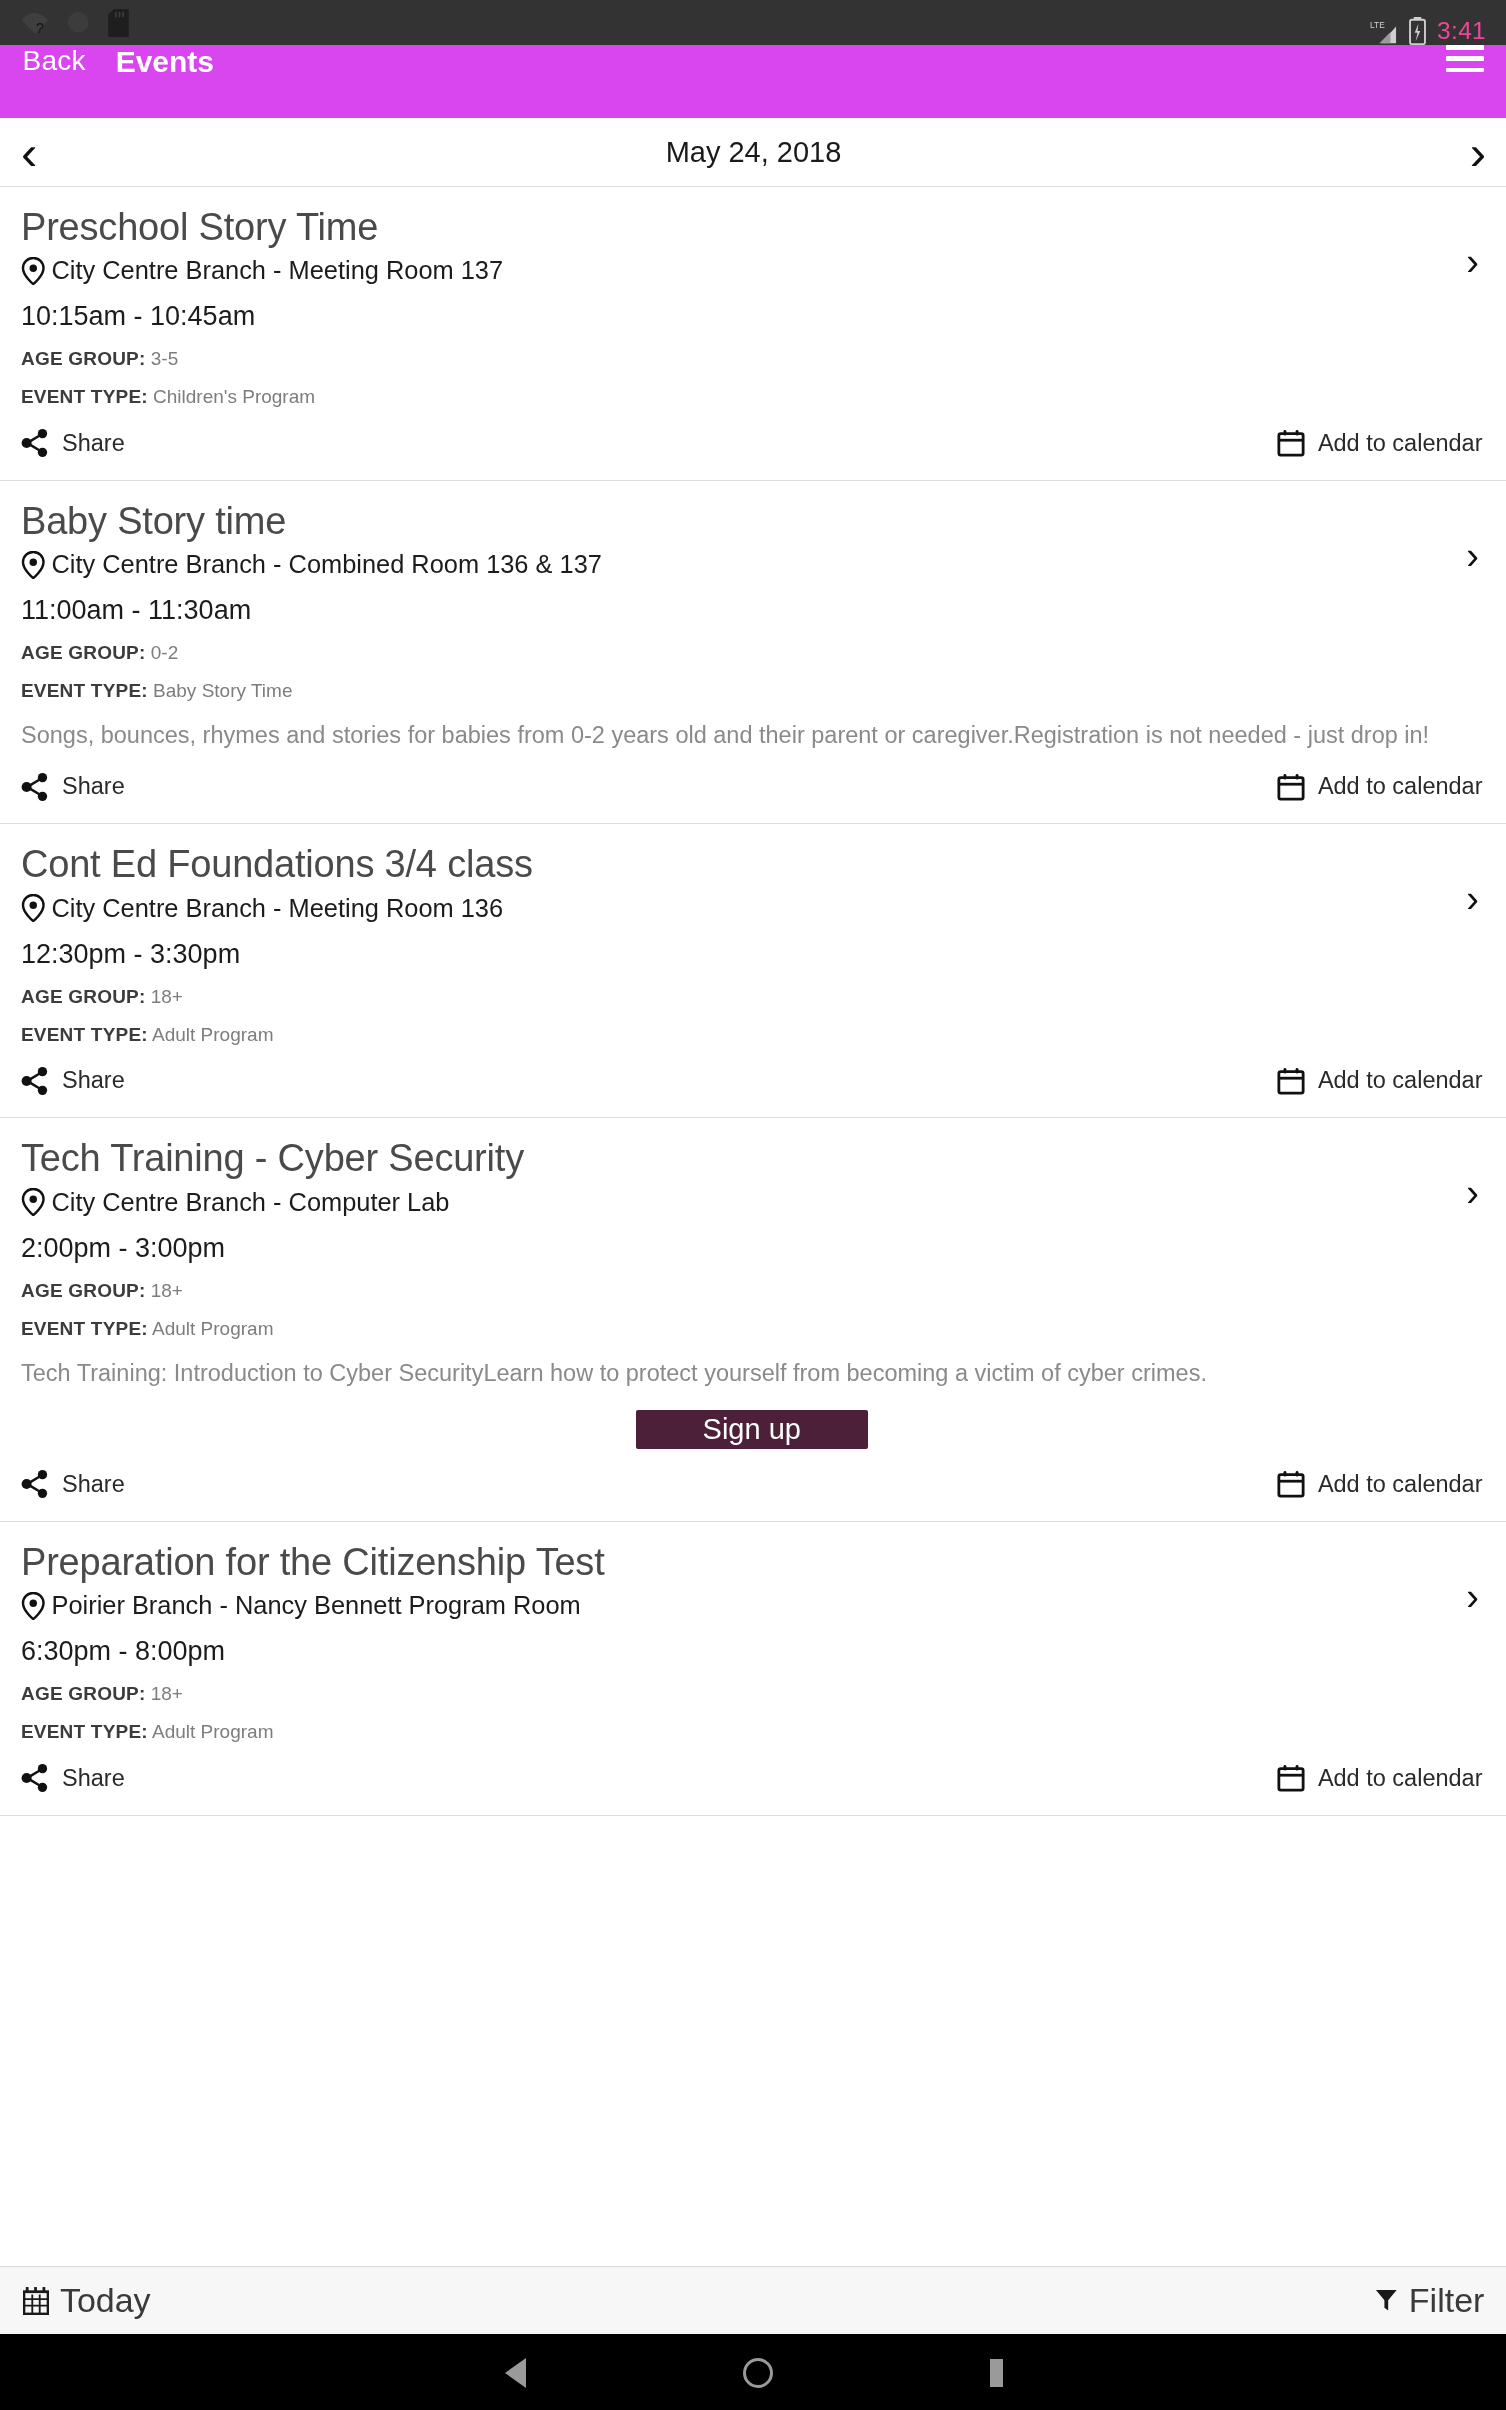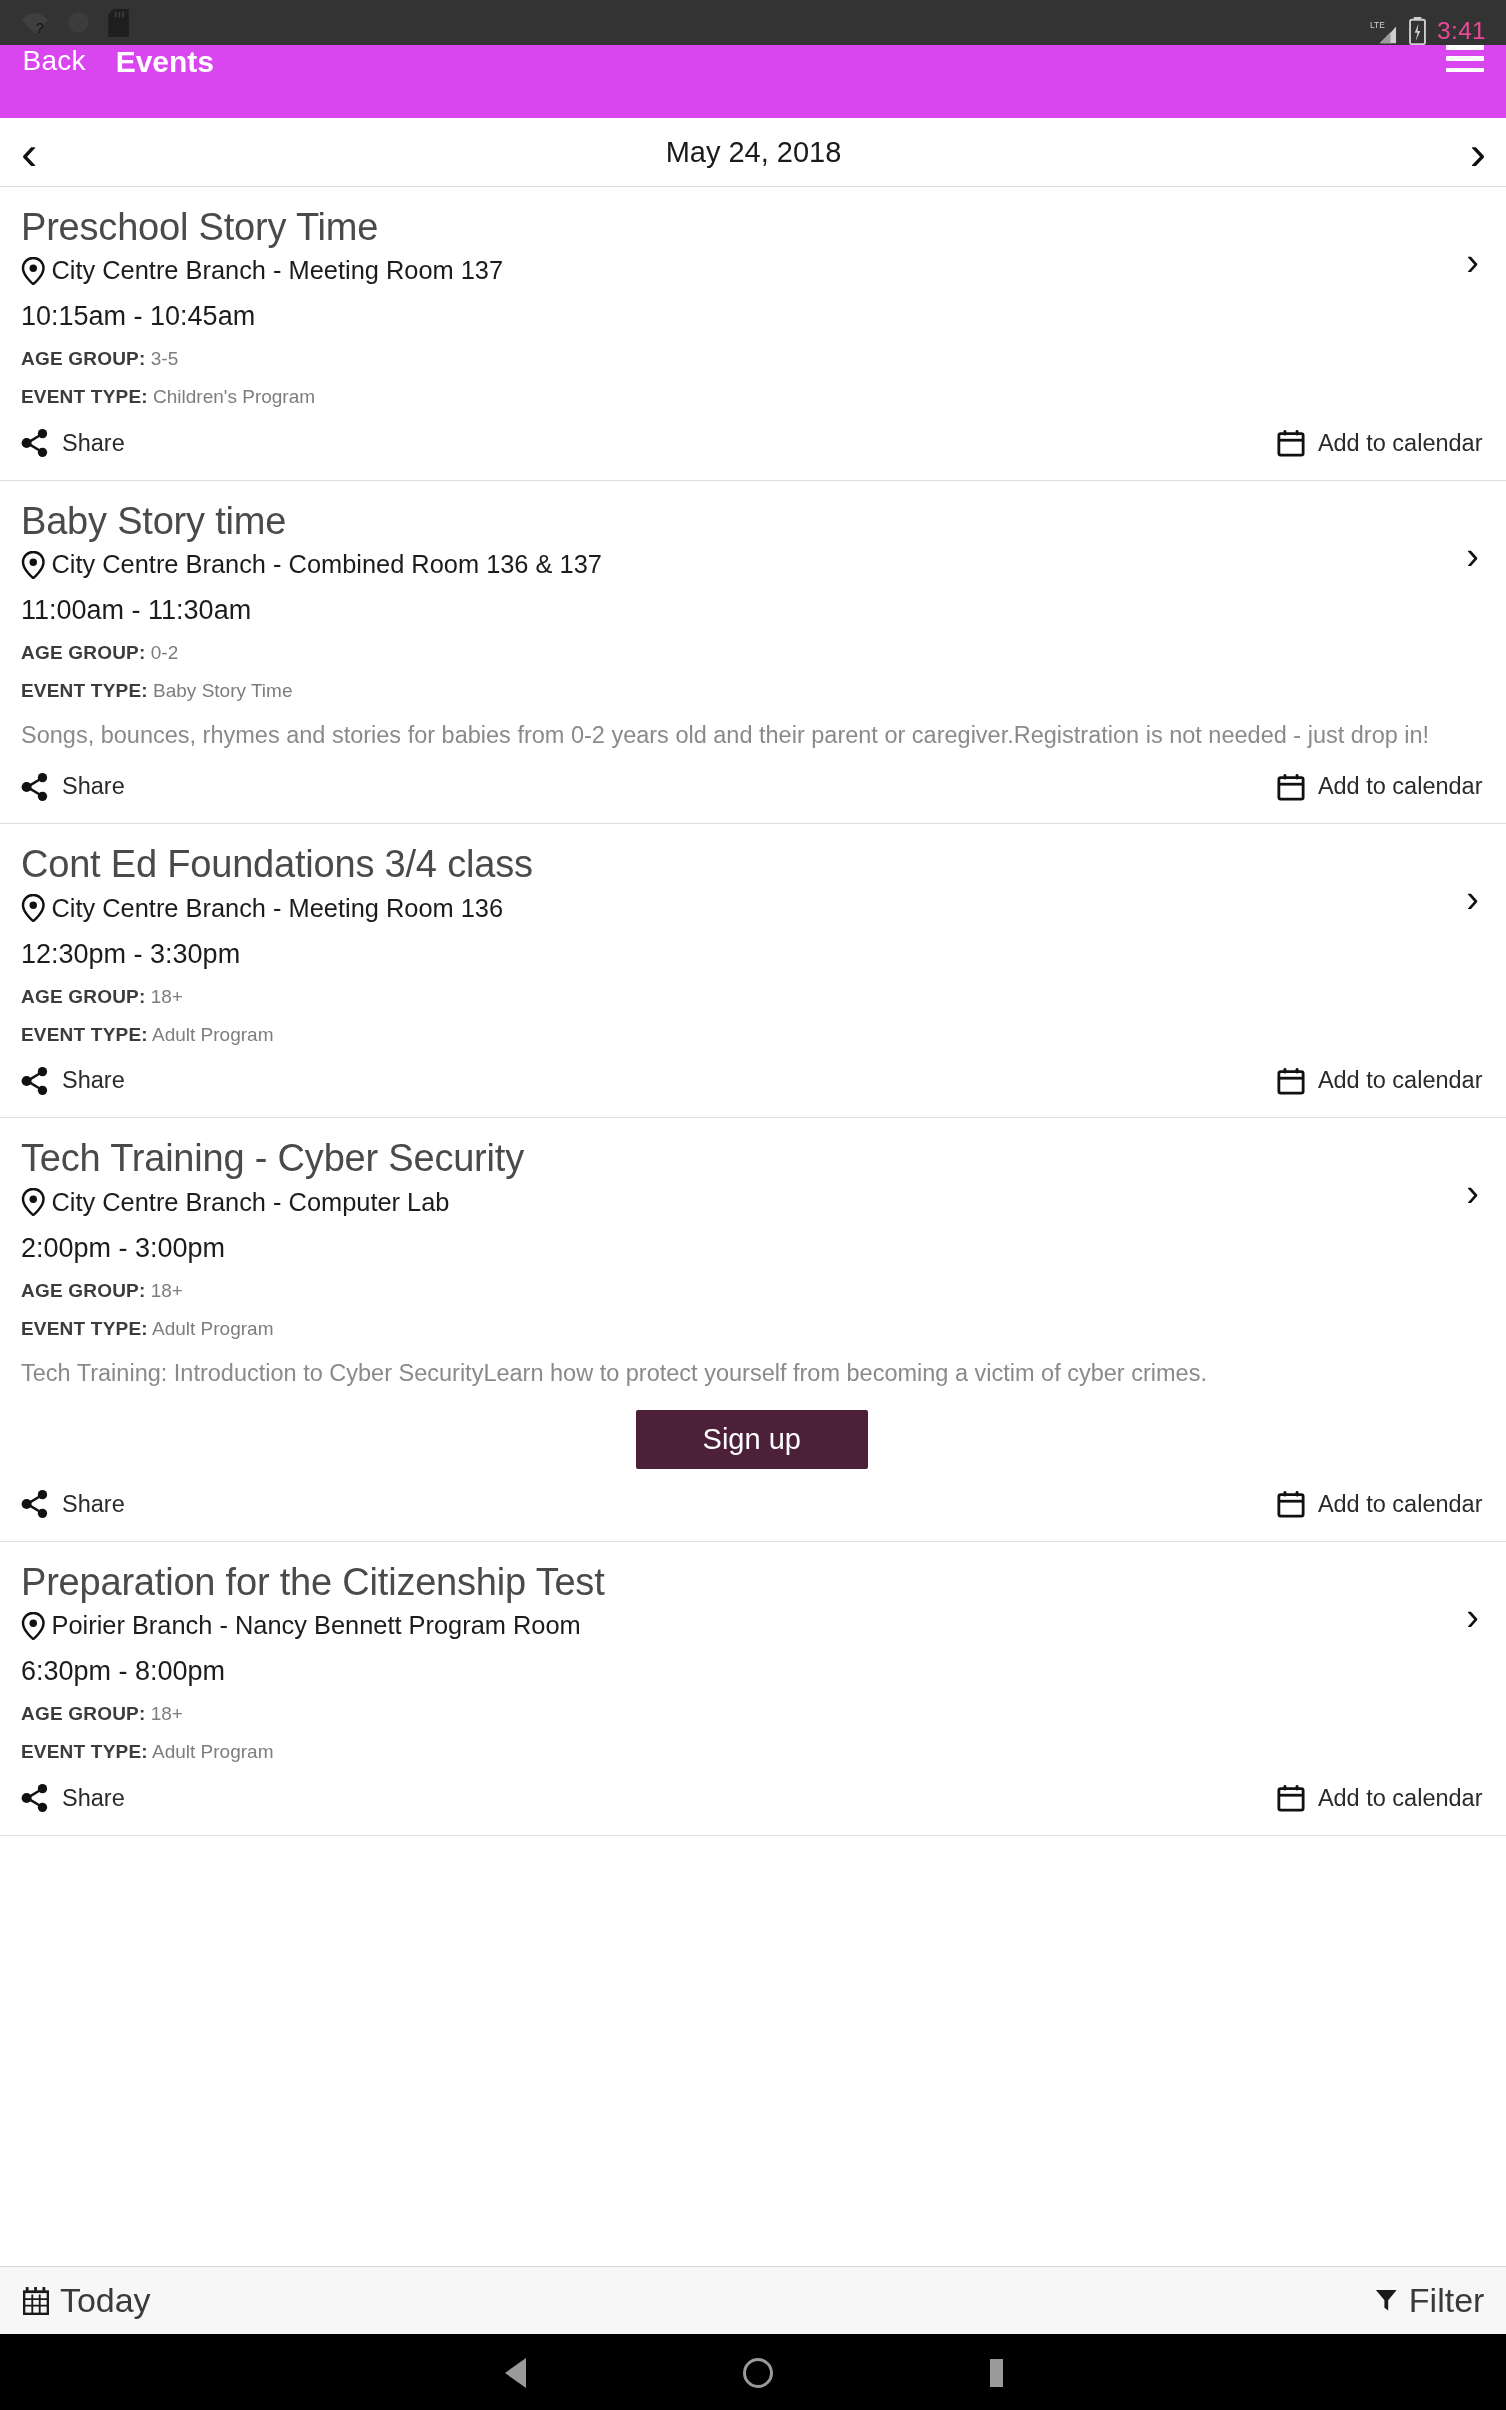--- a/index.html
+++ b/index.html
@@ -68,21 +68,21 @@
   .loc-row { display:flex; align-items:center; gap:6px; margin-top:8.5px; }
   .loc-text { font-size:25.4px; color:#1c1c1c; }
   .time-row { font-size:27px; color:#1c1c1c; margin-top:16px; }
   .meta-row { font-size:19px; margin-top:16px; color:#7d7d7d; }
   .meta-row b { color:#3c3c3c; font-weight:bold; letter-spacing:0.2px; }
   .desc { font-size:23.5px; color:#8a8a8a; line-height:1.38; margin-top:17px; max-width:1431px; }
 
   .signup-wrap { display:flex; justify-content:center; margin-top:21px; }
   .signup {
     background:#4B2038; color:#fff; font-size:29px;
-    padding:13px 0; width:232px; text-align:center;
+    padding:3px 0; width:232px; text-align:center;
     border:none; border-radius:1.9px; cursor:pointer;
     font-family:"Liberation Sans", sans-serif;
   }
 
   .actions {
     display:flex; align-items:center; justify-content:space-between;
     margin-top:21px; padding-bottom:22.6px;
   }
   .action { display:flex; align-items:center; gap:13px; font-size:23.5px; color:#2a2a2a; }
 

